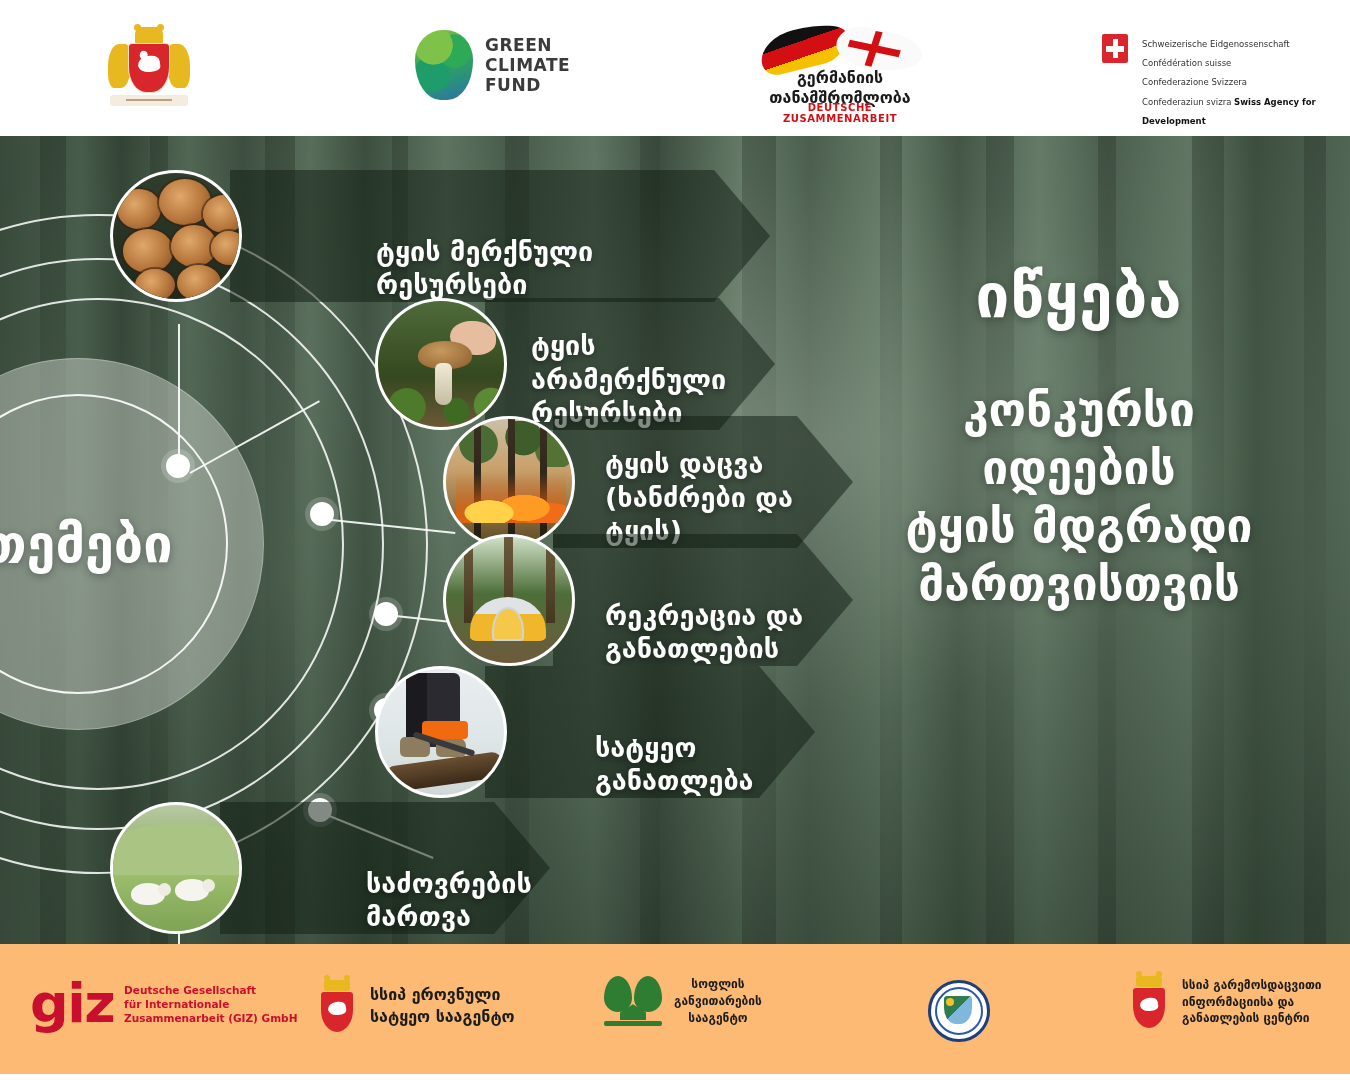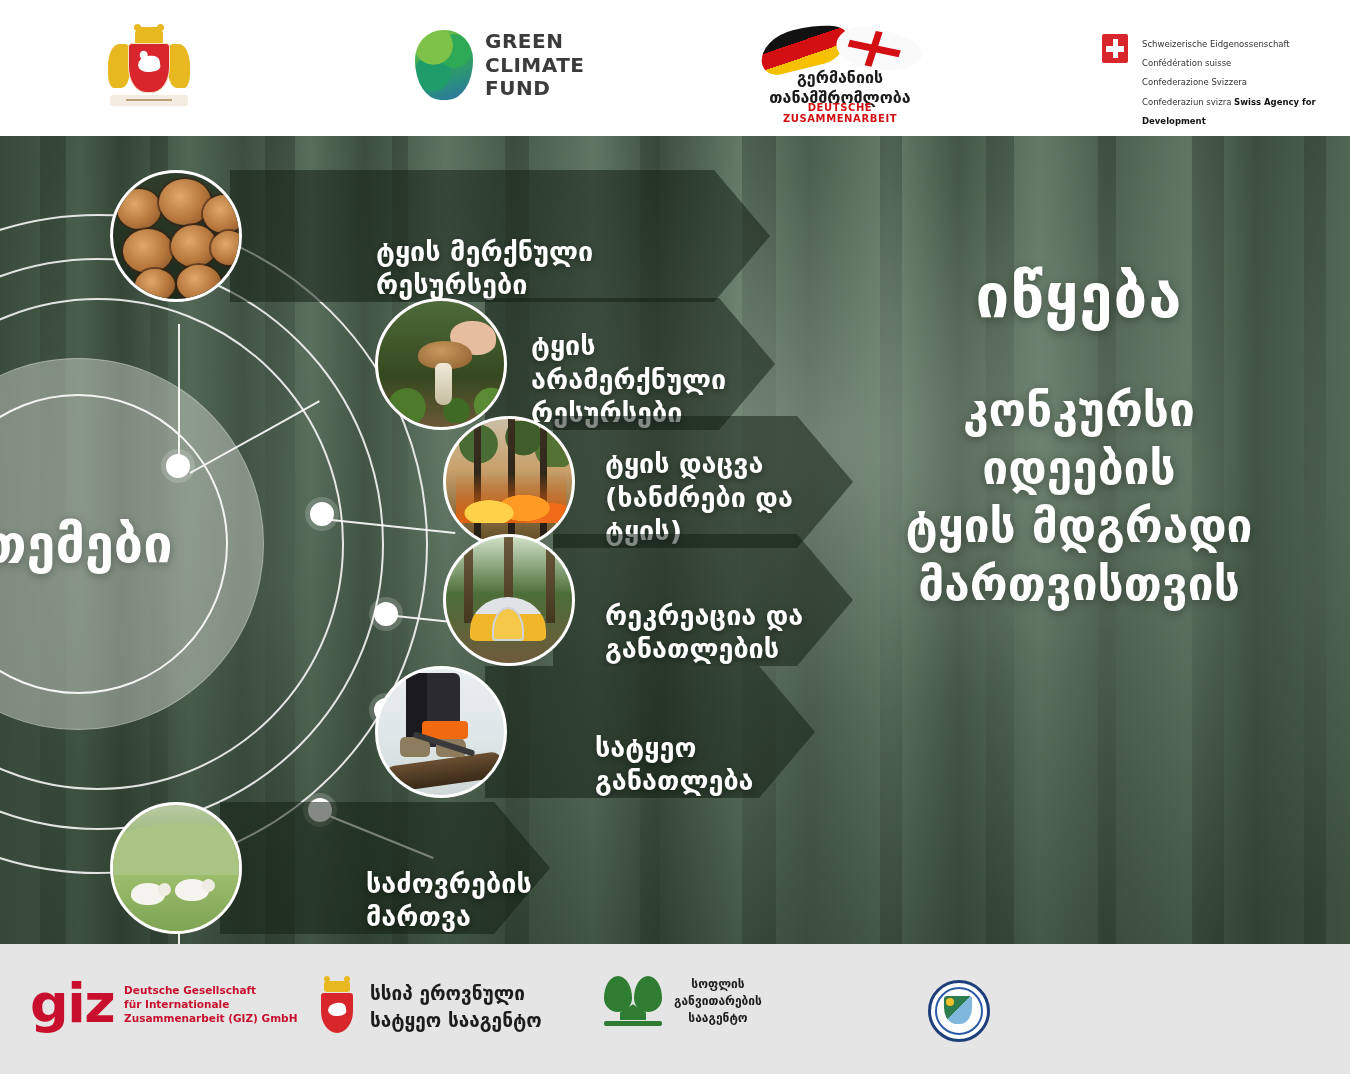--- a/index.html
+++ b/index.html
@@ -93,21 +93,21 @@
     width: 58px; height: 70px;
     border-radius: 48% 48% 44% 44% / 42% 42% 56% 56%;
     background:
       radial-gradient(circle at 32% 22%, #7ec24a 0 28%, transparent 29%),
       radial-gradient(circle at 68% 30%, #2eaa57 0 26%, transparent 27%),
       radial-gradient(circle at 30% 62%, #1e9d6a 0 30%, transparent 31%),
       linear-gradient(160deg, #8dc63f 0%, #34a853 42%, #2a8f7e 72%, #2d6fa8 100%);
   }
   .gcf-text {
     font-family: "DejaVu Sans", "Liberation Sans", sans-serif;
-    font-size: 20px; font-weight: 700; letter-spacing: 0.5px;
+    font-size: 17px; font-weight: 700; letter-spacing: 0.5px;
     line-height: 1.18; color: #3b3b3b;
   }
 
   
   .giz-coop { position: relative; width: 185px; height: 92px; }
   .coop-flagwrap { position: absolute; left: 12px; top: 0; width: 170px; height: 50px; }
   .coop-flag-de {
     position: absolute; left: 0; top: 6px; width: 88px; height: 40px;
     background: linear-gradient(175deg, #111 0 34%, #d40f14 34% 68%, #f4c000 68% 100%);
     border-radius: 40% 60% 30% 20% / 60% 40% 60% 40%;
@@ -398,21 +398,21 @@
   .t-sheep .sheep:after {
     content: ""; position: absolute; right: -6px; top: 0;
     width: 13px; height: 13px; background: #efece3; border-radius: 50%;
   }
 
   
   .footer {
     position: absolute;
     left: 0; top: 944px;
     width: 1350px; height: 130px;
-    background: #e5e5e5;
+    background: #fdba74;
     display: flex; align-items: center;
   }
   .f-slot { position: absolute; display: flex; align-items: center; }
 
   .giz-mark {
     font-size: 54px; font-weight: 700; color: #c8102e;
     line-height: 0.82; letter-spacing: -1.5px;
     font-family: "DejaVu Sans", "Liberation Sans", sans-serif;
   }
   .giz-words { margin-left: 10px; font-size: 10.5px; line-height: 1.35; color: #c8102e; font-weight: 700; }
@@ -430,21 +430,21 @@
   .coa-sm .crown2:after { right: 0; }
   .coa-sm .shield2 {
     position: absolute; left: 50%; top: 12px; transform: translateX(-50%);
     width: 32px; height: 40px; background: #d8262c;
     border-radius: 3px 3px 16px 16px / 3px 3px 22px 22px;
   }
   .coa-sm .rider2 {
     position: absolute; left: 50%; top: 22px; transform: translateX(-50%) rotate(-8deg);
     width: 18px; height: 13px; background: #ffffff; border-radius: 50% 40% 30% 50%;
   }
-  .geo-cap { margin-left: 12px; font-size: 19px; font-weight: 700; line-height: 1.4; color: #1c1c1c; }
+  .geo-cap { margin-left: 12px; font-size: 16px; font-weight: 700; line-height: 1.4; color: #1c1c1c; }
 
   .tree-mark { position: relative; width: 58px; height: 50px; flex: none; }
   .tree-mark .leafA, .tree-mark .leafB {
     position: absolute; top: 0; width: 28px; height: 36px;
     background: #2e7d32;
     border-radius: 50% 50% 50% 50% / 62% 62% 38% 38%;
   }
   .tree-mark .leafA { left: 0; }
   .tree-mark .leafB { right: 0; }
   .tree-mark .house {
@@ -731,15 +731,27 @@
         <span>სააგენტო</span>
       </span>
     </div>
 
     <div class="f-slot" style="left:928px; top:36px;">
       <span class="seal">
         <span class="quad"></span>
       </span>
     </div>
 
+    <div class="f-slot" style="left:1128px; top:32px;">
+      <span class="coa-sm">
+        <span class="crown2"></span>
+        <span class="shield2"></span>
+        <span class="rider2"></span>
+      </span>
+      <span class="geo-cap sub-tiny">
+        <span>სსიპ გარემოსდაცვითი</span><br>
+        <span>ინფორმაციისა და</span><br>
+        <span>განათლების ცენტრი</span>
+      </span>
+    </div>
   </div>
 
 </div>
 
 </body></html>

